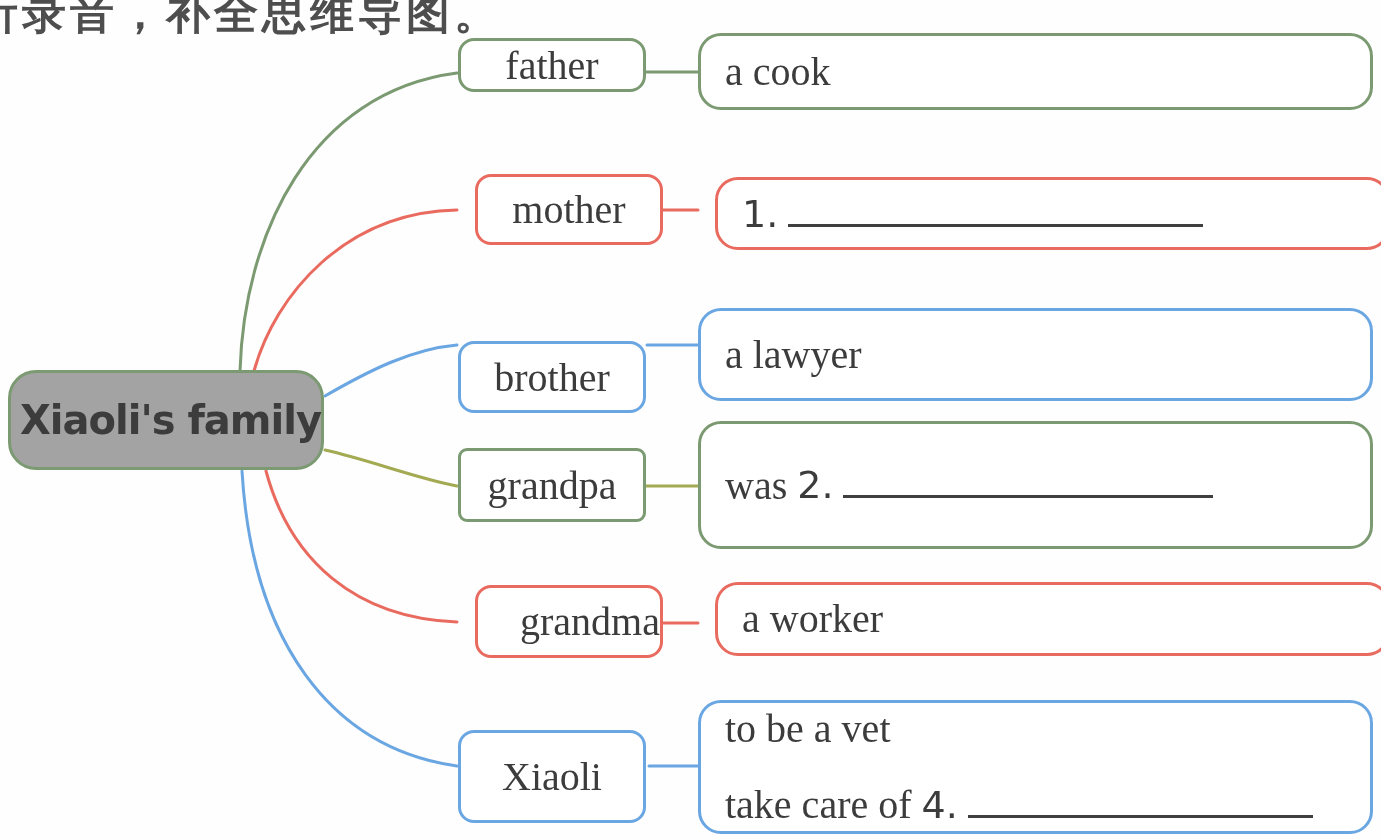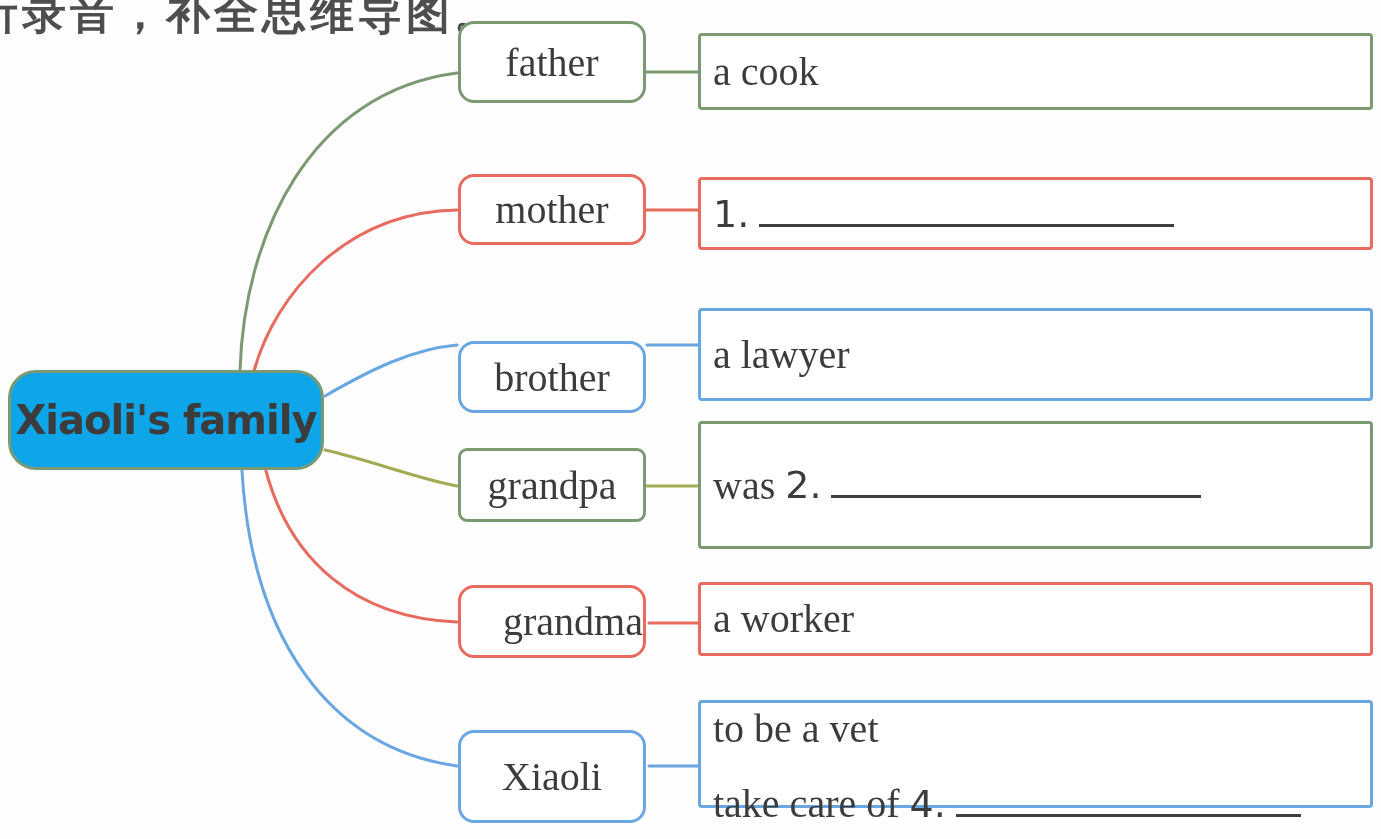--- a/index.html
+++ b/index.html
@@ -23,69 +23,69 @@
     white-space:nowrap;
   }
   
   svg.links{position:absolute;left:0;top:0;width:1381px;height:839px;pointer-events:none;}
   svg.links path{fill:none;stroke-width:3;stroke-linecap:round;}
 
   
   .root-node{
     position:absolute;left:8px;top:370px;width:316px;height:100px;
     box-sizing:border-box;border:3px solid var(--green);border-radius:28px;
-    background:#0ea5e9;
-    display:flex;align-items:center;justify-content:center;
+    background:#a3a3a3;
+    display:flex;align-items:center;justify-content:flex-end;
     font-family:"DejaVu Sans", sans-serif;font-weight:700;
     font-size:40px;letter-spacing:-1px;color:#3c3c3c;
   }
 
   
   .node{
     position:absolute;left:458px;width:188px;
     box-sizing:border-box;border:3px solid;border-radius:16px;
     background:#fff;
     display:flex;align-items:center;justify-content:center;
     font-size:40px;color:#3c3c3c;
   }
-  .n-father {top:21px;height:82px;}
+  .n-father {top:38px;height:54px;}
   .n-mother {top:174px;height:71px;}
   .n-brother{top:309px;height:72px;margin-top:32px;}
   .n-grandpa{top:448px;height:74px;border-radius:9px;}
   .n-grandma{top:585px;height:73px;justify-content:flex-end;}
   .n-xiaoli {top:730px;height:93px;}
 
   
   .descbox{
     position:absolute;left:698px;width:675px;
-    box-sizing:border-box;border:3px solid;border-radius:4px;
+    box-sizing:border-box;border:3px solid;border-radius:23px;
     background:#fff;
     display:flex;flex-direction:column;justify-content:space-evenly;
-    padding:4px 10px 4px 12px;
+    padding:4px 10px 4px 24px;
     font-size:40px;color:#3c3c3c;
   }
   .d-father {top:33px;height:77px;}
   .d-mother {top:177px;height:73px;}
   .d-brother{top:308px;height:93px;}
   .d-grandpa{top:421px;height:128px;}
   .d-grandma{top:582px;height:74px;}
-  .d-xiaoli {top:700px;height:108px;gap:30px;}
+  .d-xiaoli {top:700px;height:134px;gap:30px;}
 
   .line{white-space:nowrap;line-height:1.1;}
   .num{font-family:"DejaVu Sans", sans-serif;font-size:38px;margin-left:10px;}
   .num:first-child{margin-left:0;}
   .blank{
     display:inline-block;height:0.82em;margin-left:10px;
     border-bottom:3px solid #3f3f3f;
   }
   .w1{width:415px;} .w2{width:370px;} .w3{width:390px;} .w4{width:345px;}
 
   
   .c-green{border-color:var(--green);}
-  .c-red  {border-color:var(--red);}
+  .c-red  {border-color:var(--red);margin-left:17px;}
   .c-blue {border-color:var(--blue);}
 </style>
 </head>
 <body>
 
 <div class="page">
 
   <div class="instruction">听录音，补全思维导图。</div>
 
   <svg class="links" viewBox="0 0 1381 839" aria-hidden="true">

